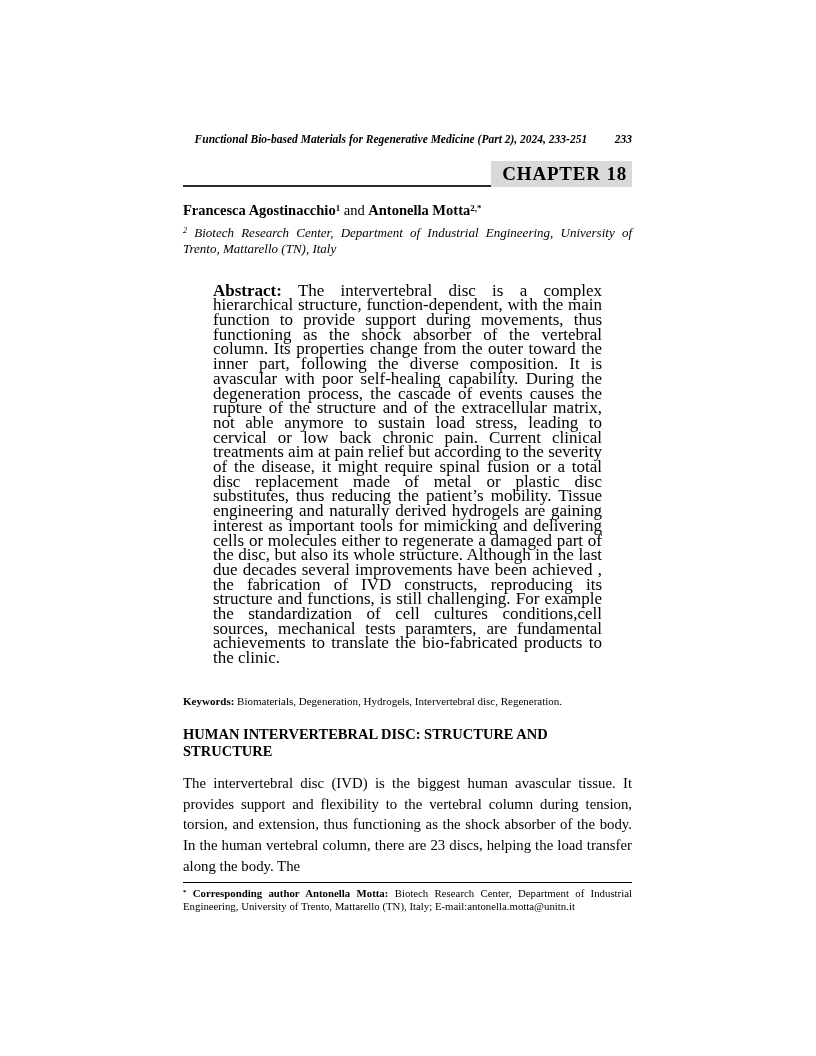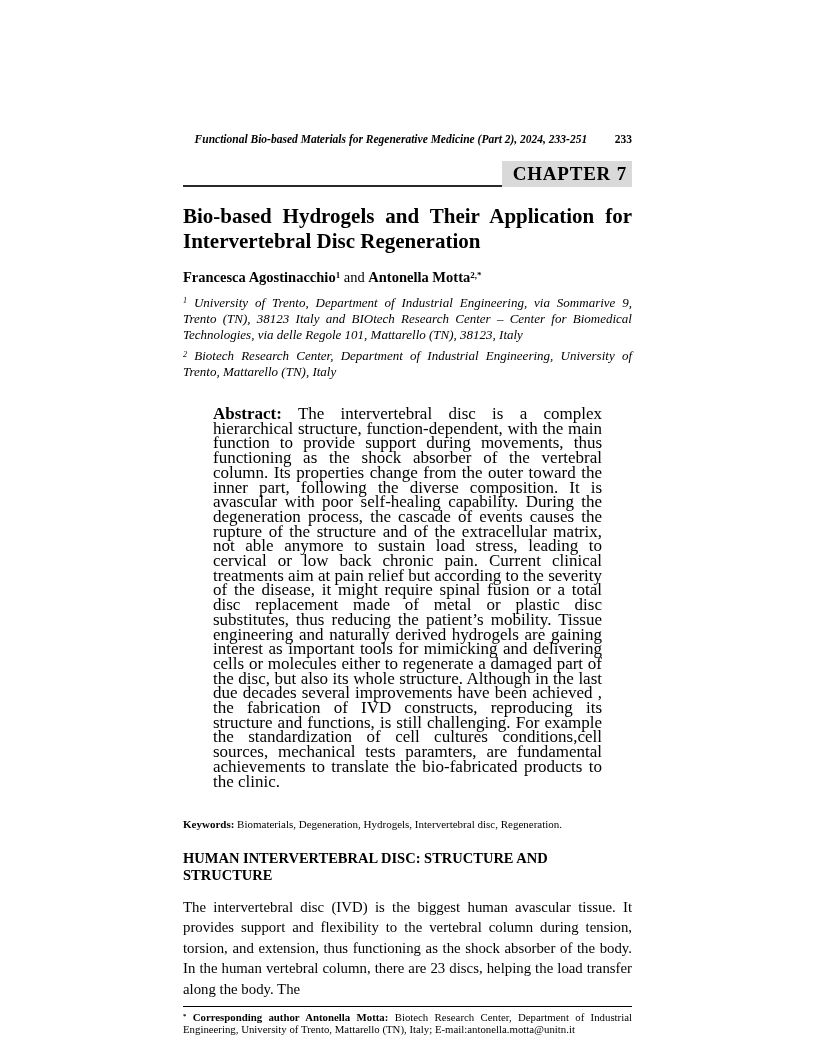--- a/index.html
+++ b/index.html
@@ -18,21 +18,21 @@
 
   
   .runhead-row {
     display: flex;
     align-items: baseline;
     font-weight: bold;
     font-size: 11.5px;
     line-height: 14px;
   }
   .runhead { flex: 1; text-align: center; font-style: italic; }
-  .pagenum { margin-left: 16px; }
+  .pagenum { margin-left: 16px; font-style: italic; }
 
   
   .chapter-row {
     margin-top: 12px;
     height: 27px;
     border-bottom: 2px solid #2a2a2a;
     text-align: right;
   }
   .chapter-badge {
     display: inline-block;
@@ -131,28 +131,26 @@
 <body>
 
 <div class="page">
 
   <header class="runhead-row">
     <div class="runhead">Functional Bio-based Materials for Regenerative Medicine (Part 2), 2024, 233-251</div>
     <div class="pagenum">233</div>
   </header>
 
   <div class="chapter-row">
-    <span class="chapter-badge">CHAPTER 7</span>
+    <span class="chapter-badge">CHAPTER 18</span>
   </div>
 
-  <h1 class="title">Bio-based Hydrogels and Their Application for Intervertebral Disc Regeneration</h1>
 
   <p class="authors"><span class="author">Francesca Agostinacchio</span><sup>1</sup><span> and </span><span class="author">Antonella Motta</span><sup>2,*</sup></p>
 
-  <p class="affil first"><sup>1</sup> <span>University of Trento, Department of Industrial Engineering, via Sommarive 9, Trento (TN), 38123 Italy and BIOtech Research Center – Center for Biomedical Technologies, via delle Regole 101, Mattarello (TN), 38123, Italy</span></p>
 
   <p class="affil"><sup>2</sup> <span>Biotech Research Center, Department of Industrial Engineering, University of Trento, Mattarello (TN), Italy</span></p>
 
   <p class="abstract"><span class="lbl">Abstract:</span> <span>The intervertebral disc is a complex hierarchical structure, function-dependent, with the main function to provide support during movements, thus functioning as the shock absorber of the vertebral column. Its properties change from the outer toward the inner part, following the diverse composition. It is avascular with poor self-healing capability. During the degeneration process, the cascade of events causes the rupture of the structure and of the extracellular matrix, not able anymore to sustain load stress, leading to cervical or low back chronic pain. Current clinical treatments aim at pain relief but according to the severity of the disease, it might require spinal fusion or a total disc replacement made of metal or plastic disc substitutes, thus reducing the patient’s mobility. Tissue engineering and naturally derived hydrogels are gaining interest as important tools for mimicking and delivering cells or molecules either to regenerate a damaged part of the disc, but also its whole structure. Although in the last due decades several improvements have been achieved , the fabrication of IVD constructs, reproducing its structure and functions, is still challenging. For example the standardization of cell cultures conditions,cell sources, mechanical tests paramters, are fundamental achievements to translate the bio-fabricated products to the clinic.</span></p>
 
   <p class="keywords"><span class="lbl">Keywords:</span> <span>Biomaterials, Degeneration, Hydrogels, Intervertebral disc, Regeneration.</span></p>
 
   <h2 class="section-heading">HUMAN INTERVERTEBRAL DISC: STRUCTURE AND STRUCTURE</h2>
 
   <p class="body-text">The intervertebral disc (IVD) is the biggest human avascular tissue. It provides support and flexibility to the vertebral column during tension, torsion, and extension, thus functioning as the shock absorber of the body. In the human vertebral column, there are 23 discs, helping the load transfer along the body. The</p>

